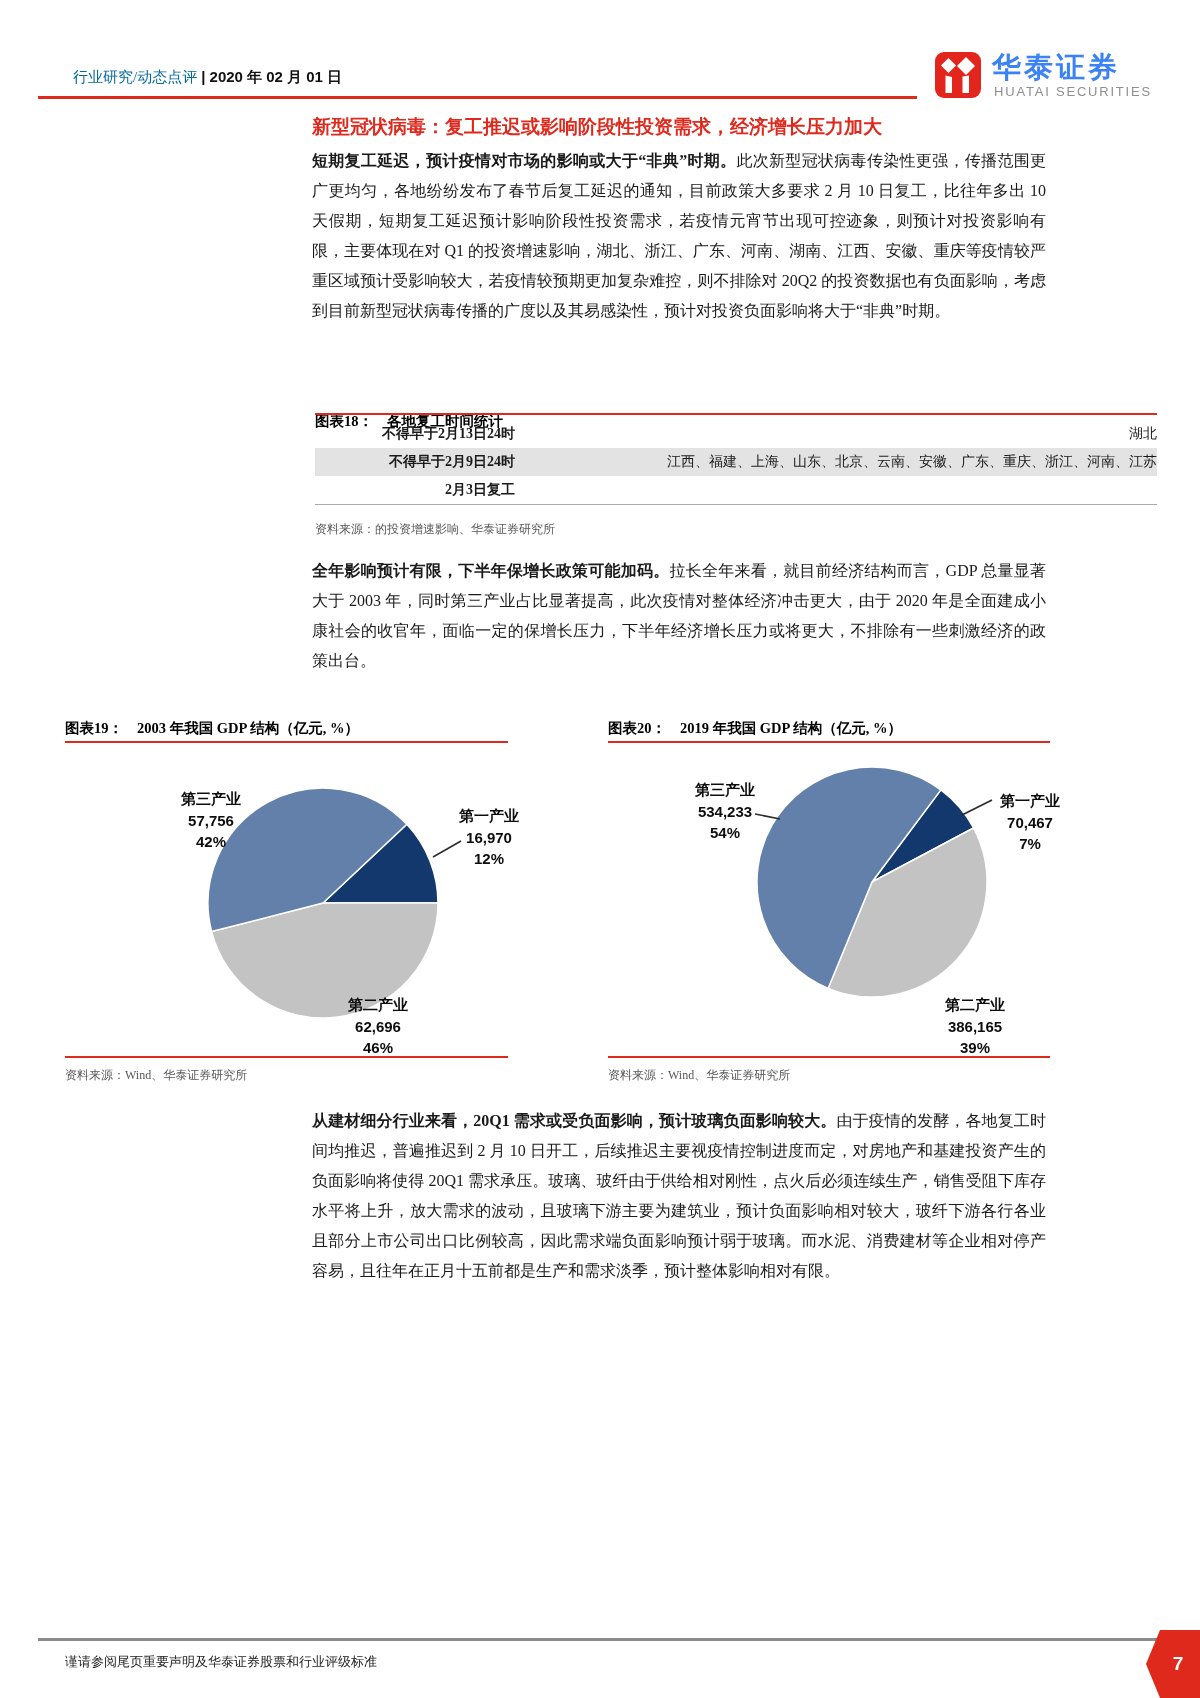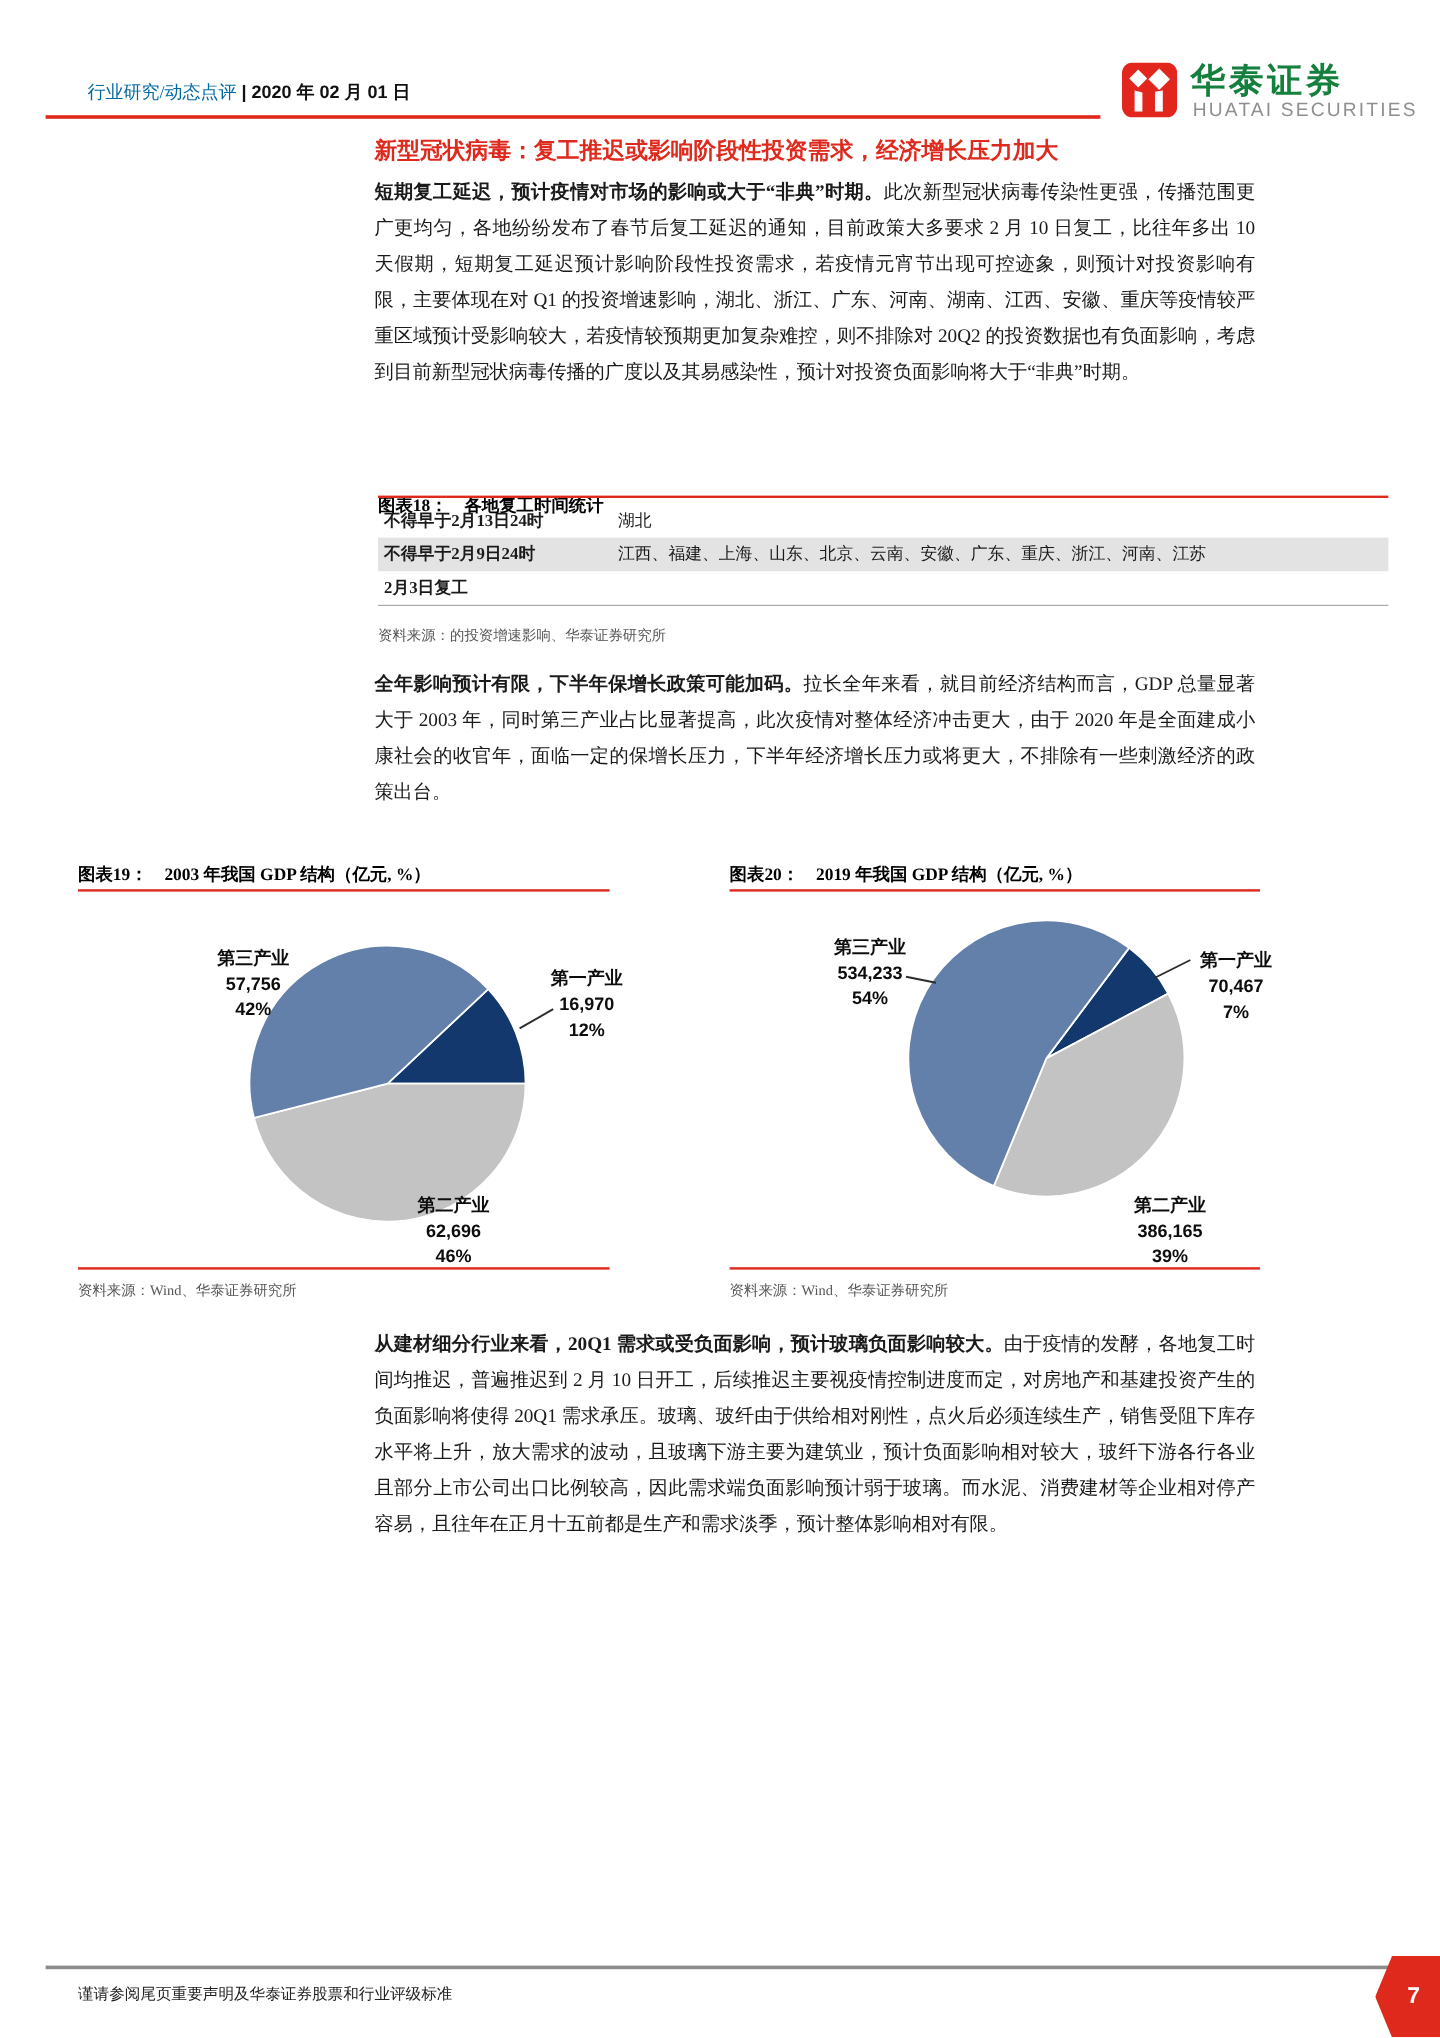--- a/index.html
+++ b/index.html
@@ -10,34 +10,34 @@
     --ink:#1a1a1a;
   }
   html,body{margin:0;padding:0;background:#ffffff;}
   .page{position:relative;width:1200px;height:1698px;background:#fff;overflow:hidden;
         font-family:"Liberation Serif",serif;color:var(--ink);}
   .abs{position:absolute;}
   
   .breadcrumb{font-size:15px;color:#0369a1;}
   .hdr-date{font-family:"Liberation Sans",sans-serif;font-weight:bold;font-size:15px;color:#111;}
   .hdr-rule{position:absolute;left:38px;top:96px;width:879px;height:3px;background:var(--red);}
-  .logo-cn{font-family:Liberation Mono, monospace;font-size:29px;font-weight:600;color:#15803d;letter-spacing:3px;}
-  .logo-en{font-family:"Liberation Sans",sans-serif;font-size:16px;color:#8f8f8f;letter-spacing:1.8px;}
+  .logo-cn{font-family:Liberation Mono, monospace;font-size:29px;font-weight:600;color:#3b82f6;letter-spacing:3px;}
+  .logo-en{font-family:"Liberation Sans",sans-serif;font-size:13px;color:#8f8f8f;letter-spacing:1.8px;}
   
   .report-title{position:absolute;left:312px;top:115px;width:736px;font-size:19px;line-height:24px;
                 font-weight:bold;color:var(--red);}
   .para{position:absolute;left:312px;width:734px;font-size:16px;line-height:30px;text-align:justify;}
   .para b{font-weight:bold;}
   
   .fig-title{position:absolute;font-size:14.5px;font-weight:bold;color:#000;}
   .fig-title .gap{display:inline-block;width:14px;}
   .red-rule{position:absolute;height:2px;background:var(--red);}
   .tbl{position:absolute;left:315px;top:420px;width:842px;border-bottom:1px solid #aaaaaa;
        font-size:14px;}
-  .t-row{display:flex;align-items:center;height:28px;}
+  .t-row{display:flex;align-items:center;height:28px;text-align:right;}
   .t-row.stripe{background:#e3e3e3;}
   .t-col1{width:195px;padding-left:5px;font-weight:bold;}
   .t-col2{flex:1;}
   .source{position:absolute;font-size:12px;color:#575757;}
   
   .pie-svg{position:absolute;width:320px;height:320px;}
   .pie-label{position:absolute;width:124px;text-align:center;font-size:15px;line-height:21px;
              font-weight:bold;color:#0d0d0d;z-index:3;}
   .pie-label .num{font-family:"Liberation Sans",sans-serif;}
   

